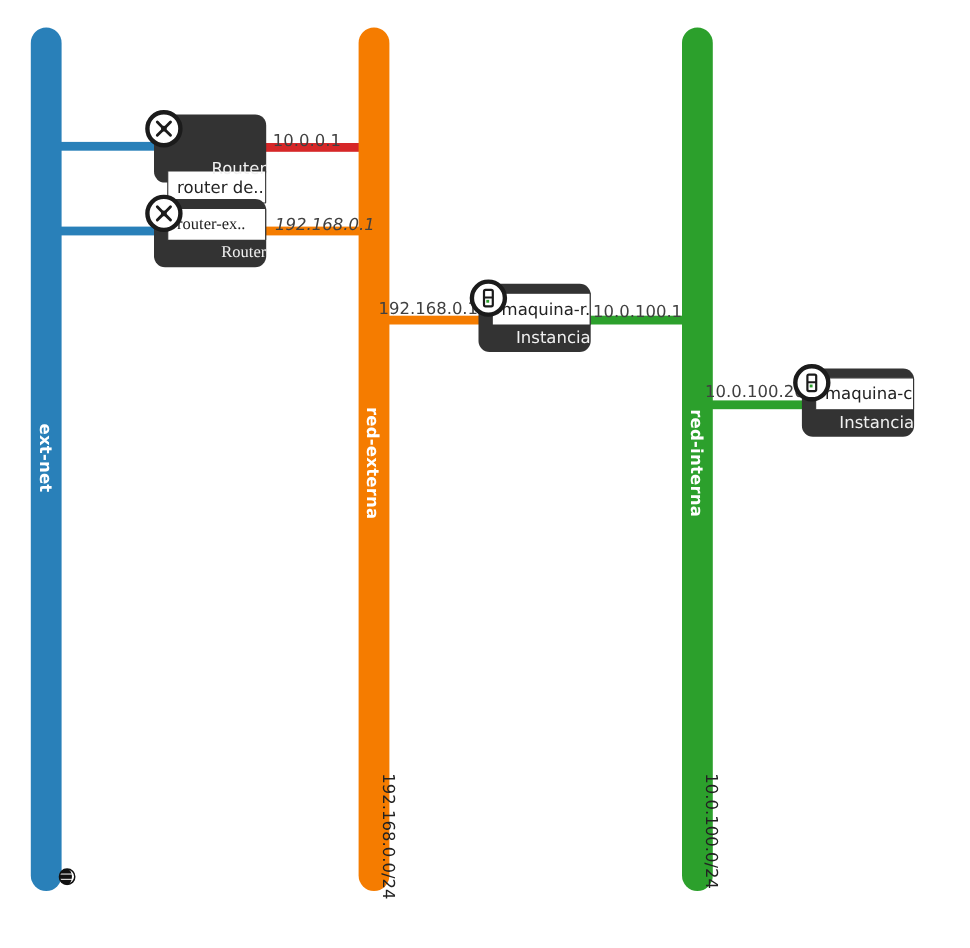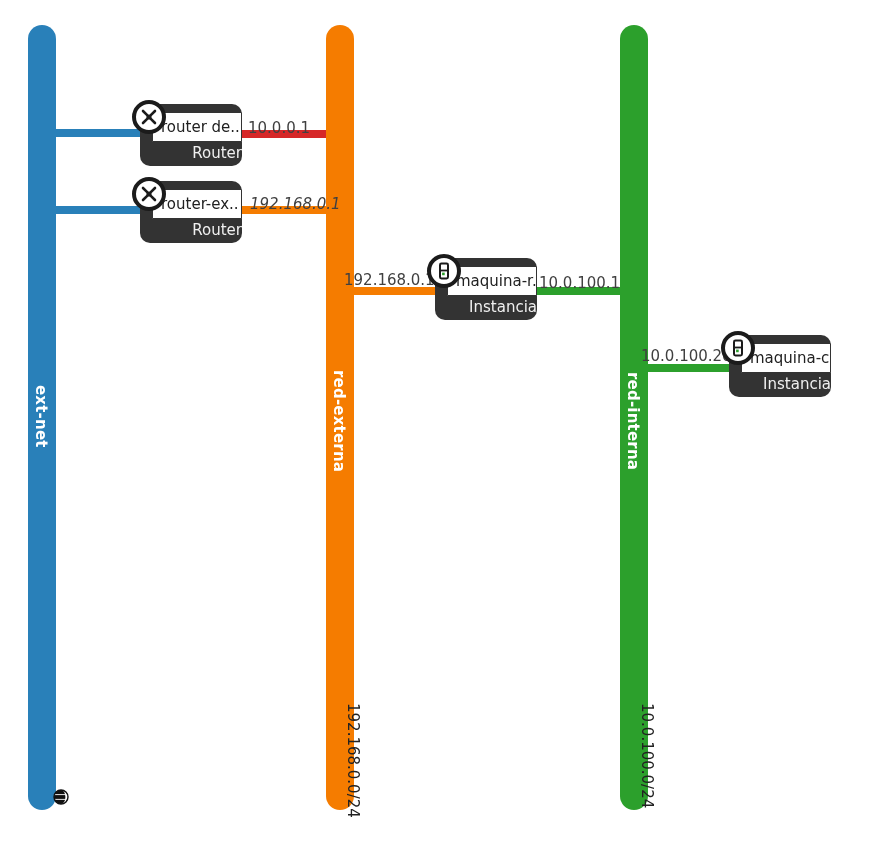--- a/index.html
+++ b/index.html
@@ -152,36 +152,36 @@
 
   <div class="edge-label" style="left:250px; top:197px;font-style:italic;">192.168.0.1</div>
 
   <div class="edge-label" style="left:344px; top:273px;">192.168.0.10</div>
 
   <div class="edge-label" style="left:539px; top:276px;">10.0.100.1</div>
 
   <div class="edge-label" style="left:641px; top:349px;">10.0.100.200</div>
 
   <div class="node" style="left:140px; top:104px; width:102px; height:62px;">
-    <div class="node-title" style="width:90px; height:30px;">router de..</div>
+    <div class="node-title" style="width:90px; height:30px;margin-top:43px;">router de..</div>
     <div class="node-type">Router</div>
   </div>
   <div class="node-icon" style="left:132px; top:100px;">
     <svg width="20" height="20" viewBox="0 0 20 20">
       <g stroke="#1b1b1b" stroke-width="2.6" stroke-linecap="round">
         <line x1="4" y1="4" x2="8.2" y2="8.2"></line>
         <line x1="16" y1="4" x2="11.8" y2="8.2"></line>
         <line x1="4" y1="16" x2="8.2" y2="11.8"></line>
         <line x1="16" y1="16" x2="11.8" y2="11.8"></line>
       </g>
       <circle cx="10" cy="10" r="2.6" fill="#1b1b1b"></circle>
     </svg>
   </div>
 
-  <div class="node" style="left:140px; top:181px; width:102px; height:62px;">
+  <div class="node" style="left:140px; top:181px; width:102px; height:62px;font-family:Liberation Serif, serif;">
     <div class="node-title" style="width:90px; height:30px;">router-ex..</div>
     <div class="node-type">Router</div>
   </div>
   <div class="node-icon" style="left:132px; top:177px;">
     <svg width="20" height="20" viewBox="0 0 20 20">
       <g stroke="#1b1b1b" stroke-width="2.6" stroke-linecap="round">
         <line x1="4" y1="4" x2="8.2" y2="8.2"></line>
         <line x1="16" y1="4" x2="11.8" y2="8.2"></line>
         <line x1="4" y1="16" x2="8.2" y2="11.8"></line>
         <line x1="16" y1="16" x2="11.8" y2="11.8"></line>

